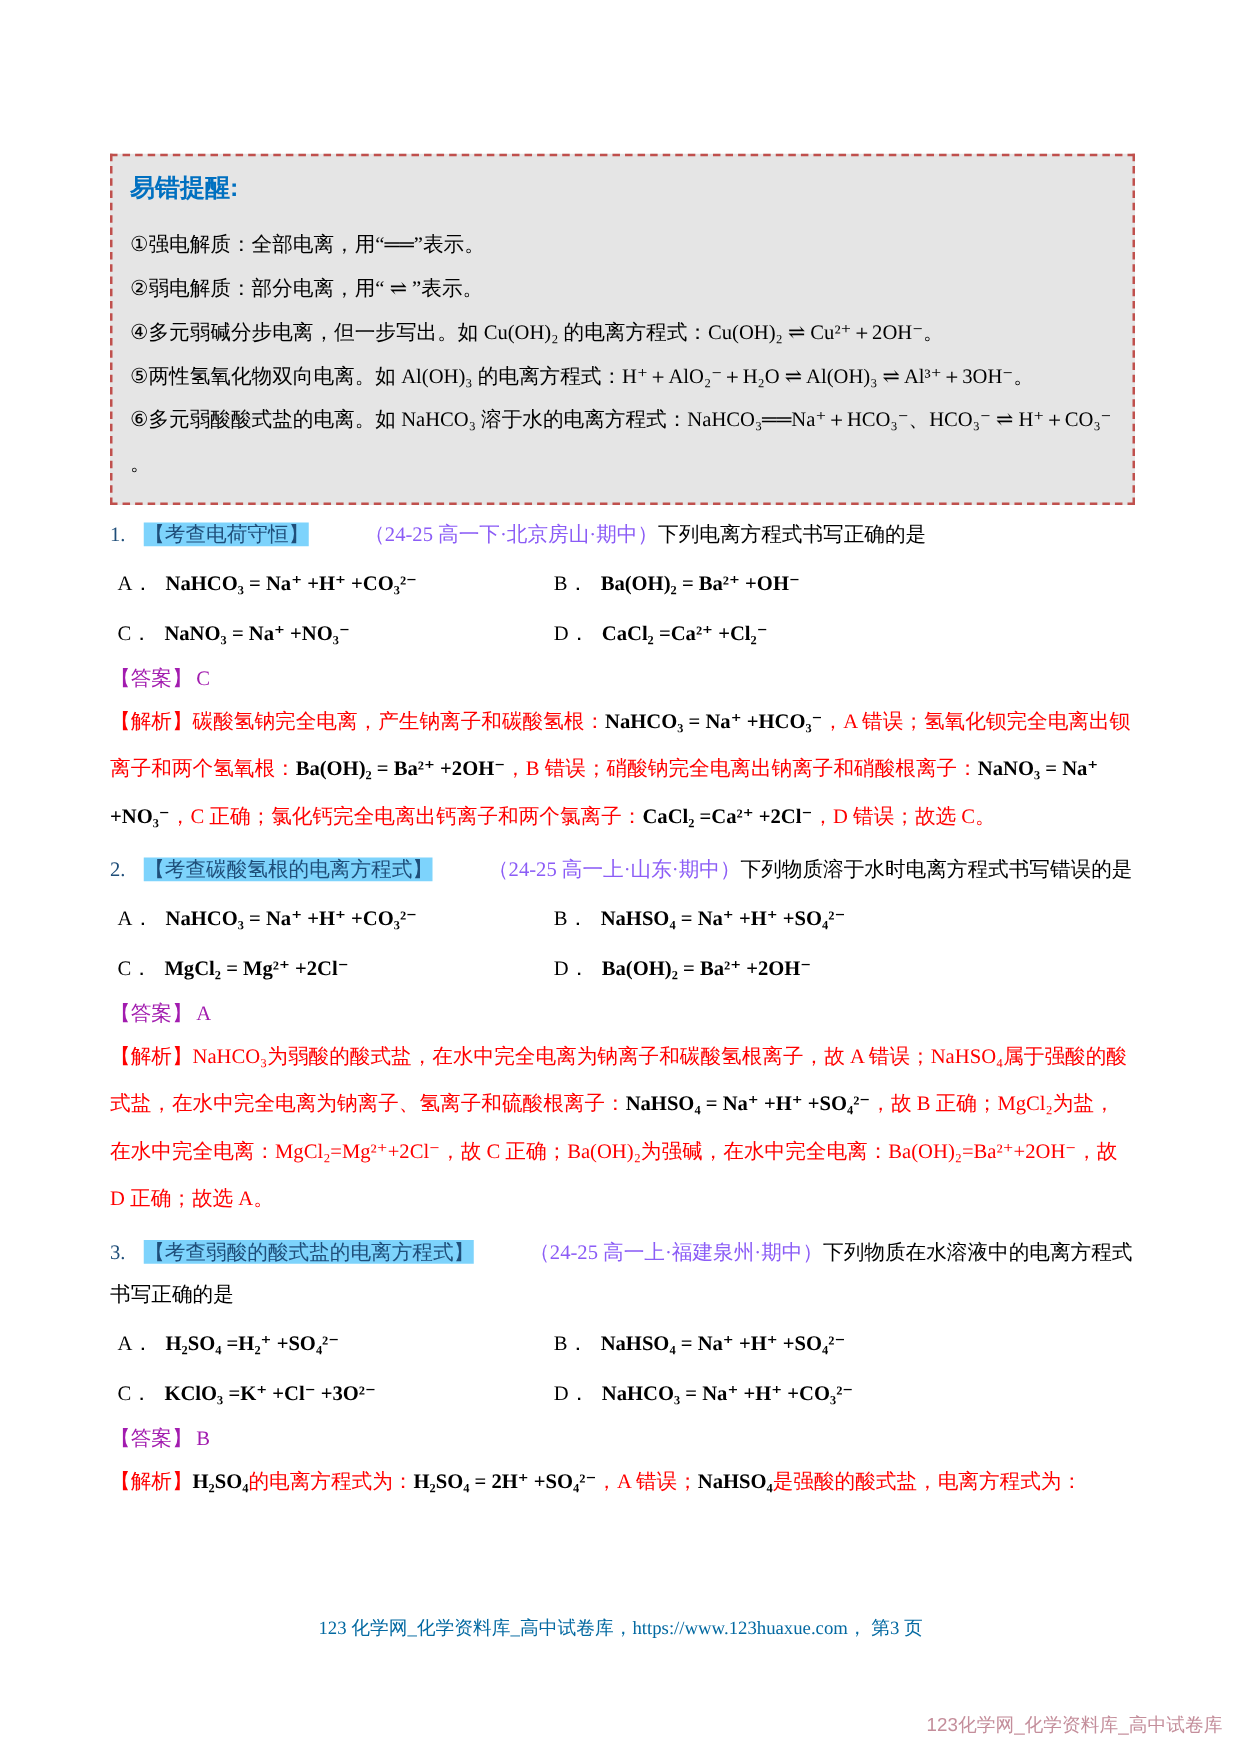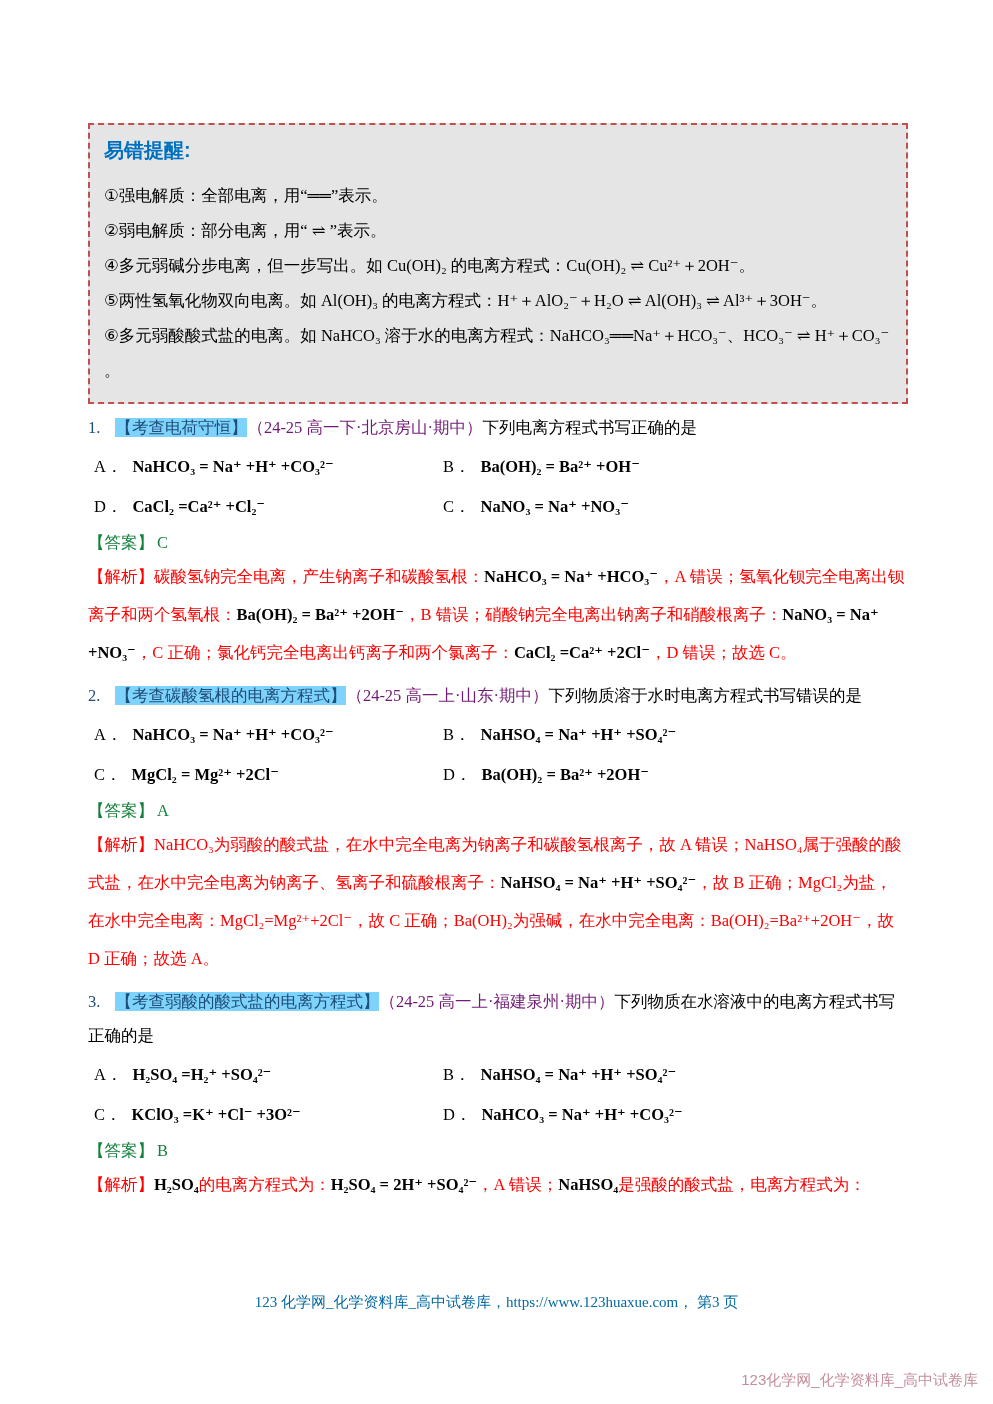--- a/index.html
+++ b/index.html
@@ -36,32 +36,32 @@
   .box-line {
     line-height:35px;
     color:#000;
     margin:0 0 0 2px;
   }
   
   .question { margin-top:7px; }
   .q-header { line-height:34px; color:#000; }
   .seg-num  { color:#1f4e79; }
   .seg-tag  { color:#1f4e79; background:#7dd3fc;margin-left:15px; }
-  .seg-src  { color:#701a75; }
+  .seg-src  { color:#8b5cf6;padding-left:44px; }
   .seg-stem { color:#000; }
   .seg-fx   { color:#000; font-weight:bold;text-align:center; }
   .opts {
     display:grid;
     grid-template-columns:349px 1fr;
     margin:2px 0 0 6px;
   }
   .opt { line-height:40px; height:40px; white-space:nowrap; }
   .opt-label { color:#000; margin-right:10px; }
   .formula { font-weight:bold; color:#000; }
-  .answer { line-height:31px; color:#15803d; }
+  .answer { line-height:31px; color:#a21caf; }
   .ans-letter { margin-left:3px; }
   .analysis { line-height:38px; color:#ff0000; }
   
   .footer {
     position:absolute;
     left:0; right:0; top:1293px;
     text-align:center;
     font-size:15px;
     color:#0369a1;
   }
@@ -86,22 +86,22 @@
       <p class="box-line">④多元弱碱分步电离，但一步写出。如 Cu(OH)₂ 的电离方程式：Cu(OH)₂ ⇌ Cu²⁺＋2OH⁻。</p>
       <p class="box-line">⑤两性氢氧化物双向电离。如 Al(OH)₃ 的电离方程式：H⁺＋AlO₂⁻＋H₂O ⇌ Al(OH)₃ ⇌ Al³⁺＋3OH⁻。</p>
       <p class="box-line">⑥多元弱酸酸式盐的电离。如 NaHCO₃ 溶于水的电离方程式：NaHCO₃══Na⁺＋HCO₃⁻、HCO₃⁻ ⇌ H⁺＋CO₃⁻ 。</p>
     </div>
 
     <section class="question">
       <div class="q-header"><span class="seg-num">1.</span><span class="seg-tag">【考查电荷守恒】</span><span class="seg-src">（24-25 高一下·北京房山·期中）</span><span class="seg-stem">下列电离方程式书写正确的是</span></div>
       <div class="opts">
         <div class="opt"><span class="opt-label">A．</span><span class="formula">NaHCO₃ = Na⁺ +H⁺ +CO₃²⁻</span></div>
         <div class="opt"><span class="opt-label">B．</span><span class="formula">Ba(OH)₂ = Ba²⁺ +OH⁻</span></div>
+        <div class="opt"><span class="opt-label">C．</span><span class="formula">NaNO₃ = Na⁺ +NO₃⁻</span></div>
         <div class="opt"><span class="opt-label">D．</span><span class="formula">CaCl₂ =Ca²⁺ +Cl₂⁻</span></div>
-        <div class="opt"><span class="opt-label">C．</span><span class="formula">NaNO₃ = Na⁺ +NO₃⁻</span></div>
       </div>
       <div class="answer"><span>【答案】</span><span class="ans-letter">C</span></div>
       <p class="analysis"><span>【解析】碳酸氢钠完全电离，产生钠离子和碳酸氢根：</span><span class="seg-fx">NaHCO₃ = Na⁺ +HCO₃⁻</span><span>，A 错误；氢氧化钡完全电离出钡离子和两个氢氧根：</span><span class="seg-fx">Ba(OH)₂ = Ba²⁺ +2OH⁻</span><span>，B 错误；硝酸钠完全电离出钠离子和硝酸根离子：</span><span class="seg-fx">NaNO₃ = Na⁺ +NO₃⁻</span><span>，C 正确；氯化钙完全电离出钙离子和两个氯离子：</span><span class="seg-fx">CaCl₂ =Ca²⁺ +2Cl⁻</span><span>，D 错误；故选 C。</span></p>
     </section>
 
     <section class="question">
       <div class="q-header"><span class="seg-num">2.</span><span class="seg-tag">【考查碳酸氢根的电离方程式】</span><span class="seg-src">（24-25 高一上·山东·期中）</span><span class="seg-stem">下列物质溶于水时电离方程式书写错误的是</span></div>
       <div class="opts">
         <div class="opt"><span class="opt-label">A．</span><span class="formula">NaHCO₃ = Na⁺ +H⁺ +CO₃²⁻</span></div>
         <div class="opt"><span class="opt-label">B．</span><span class="formula">NaHSO₄ = Na⁺ +H⁺ +SO₄²⁻</span></div>

